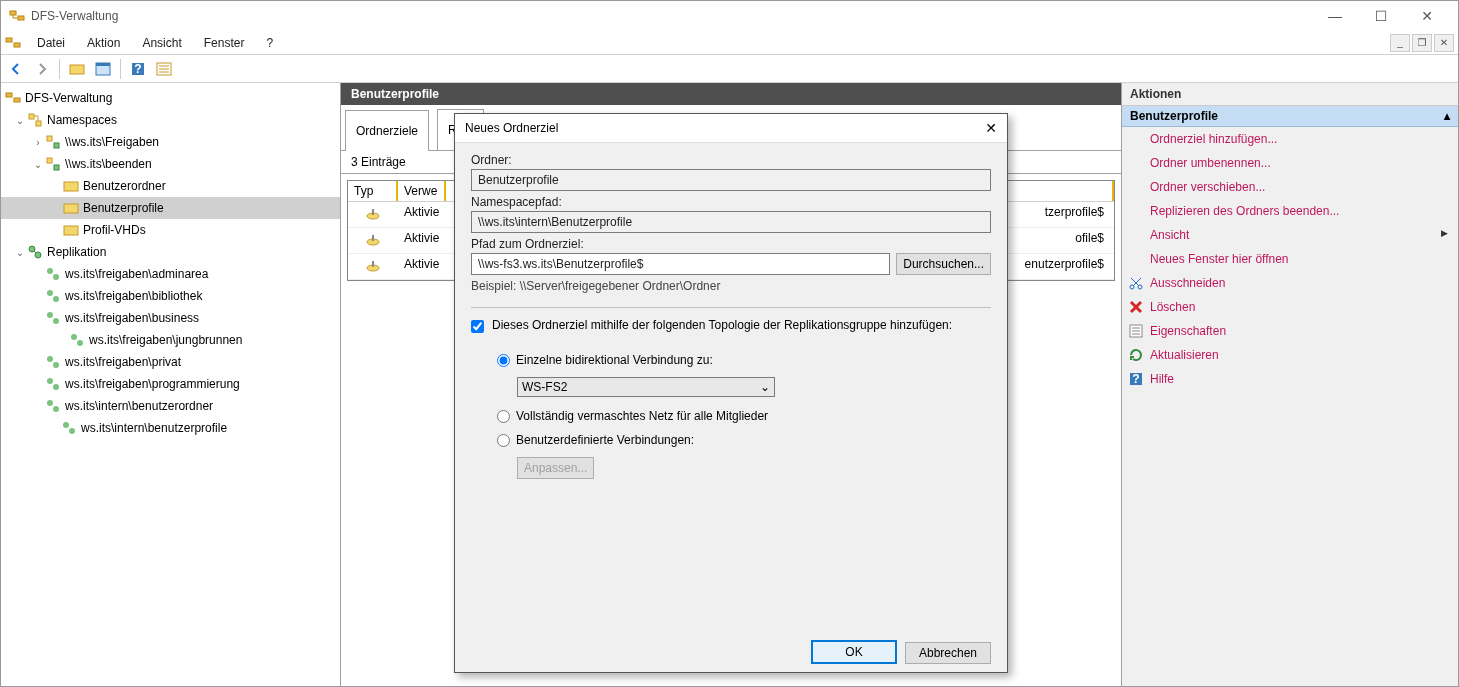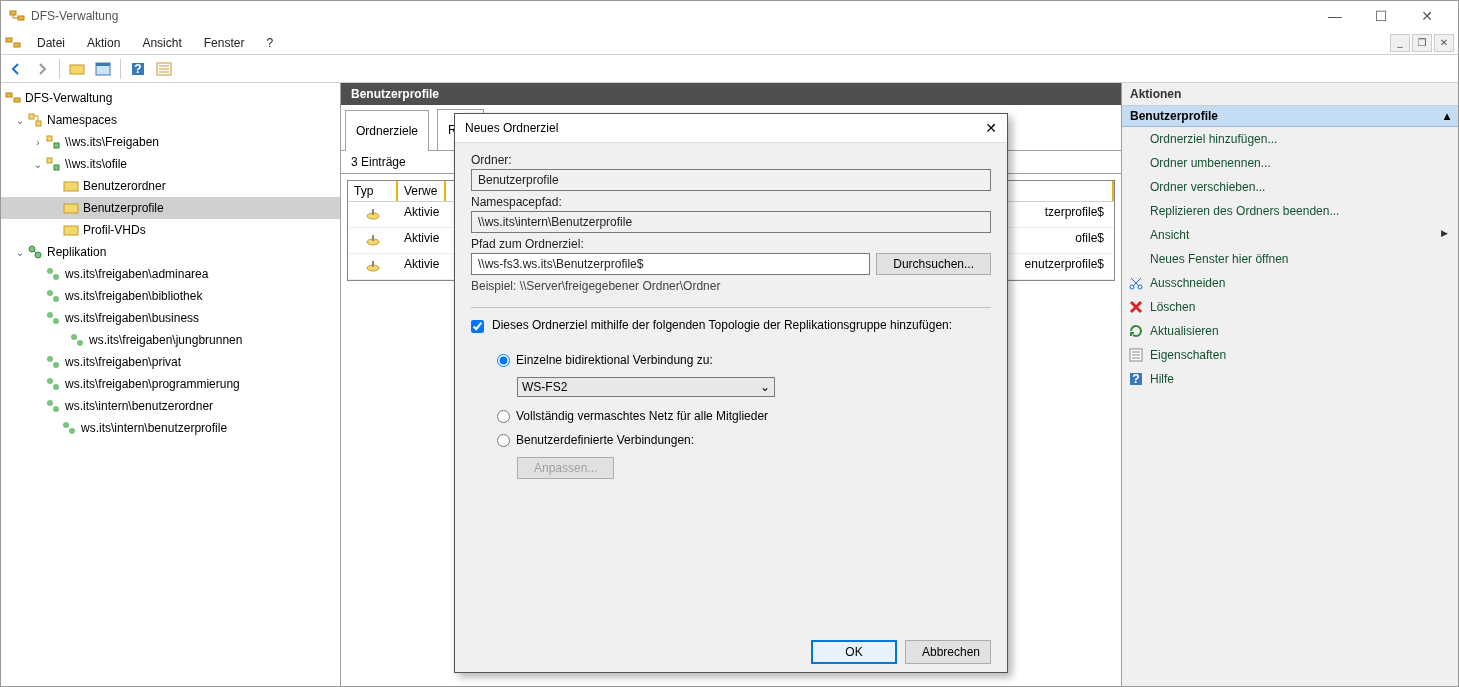--- a/index.html
+++ b/index.html
@@ -37,44 +37,44 @@
 .sub-header { padding: 4px 10px; border-bottom: 1px solid #a0a0a0; }
 .grid { border: 1px solid #828790; margin: 6px; }
 .grid-header { display: flex; background: #fff; border-bottom: 1px solid #d0d0d0; }
 .grid-header div { padding: 3px 6px; border-right: 2px solid #eab308; background: #fff; }
 .grid-row { display: flex; border-bottom: 1px solid #eee; }
 .grid-row div { padding: 3px 6px; }
 
 .actions-panel { width: 336px; background: #f0f0f0; }
 .actions-title { background: #f0f0f0; padding: 4px 8px; font-weight: 600; border-bottom: 1px solid #ccc; color: #333; }
 .actions-section { background: #c4ddf4; padding: 3px 8px; display: flex; align-items: center; justify-content: space-between; border-bottom: 1px solid #a0b8d0; font-weight: 600; }
-.action-item { padding: 5px 8px 5px 28px; color: #14532d; position: relative; }
+.action-item { padding: 5px 8px 5px 28px; color: #be185d; position: relative; }
 .action-item.has-sub::after { content: "▶"; position: absolute; right: 10px; font-size: 9px; color: #333; }
 .action-item .action-icon { position: absolute; left: 6px; top: 4px; width: 16px; height: 16px; }
 
 
 .dialog { position: absolute; left: 453px; top: 112px; width: 554px; height: 560px; background: #f0f0f0; border: 1px solid #555; box-shadow: 4px 4px 8px rgba(0,0,0,0.3); display: flex; flex-direction: column; }
 .dialog-title { background: #fff; padding: 6px 10px; display: flex; align-items: center; justify-content: space-between; border-bottom: 1px solid #ddd; }
 .dialog-body { padding: 6px 16px; flex: 1; }
 .dialog-body label { display: block; margin-top: 4px; margin-bottom: 2px; color: #222; }
 .dialog-body .ro-field { width: 100%; padding: 3px 6px; border: 1px solid #7a7a7a; background: #f0f0f0; color: #222; }
 .dialog-body .rw-field { width: 100%; padding: 3px 6px; border: 1px solid #7a7a7a; background: #fff; color: #222; }
 .path-row { display: flex; gap: 6px; }
 .path-row .rw-field { flex: 1; }
-.btn { padding: 3px 16px; border: 1px solid #adadad; background: #e1e1e1; }
+.btn { padding: 3px 6px; border: 1px solid #adadad; background: #e1e1e1; }
 .btn.primary { border: 2px solid #0078d7; background: #e5f1fb; }
 .btn.disabled { color: #a0a0a0; }
 .example { color: #444; margin-top: 4px; font-size: 12px; }
 .divider { border-top: 1px solid #c0c0c0; margin: 14px 0 10px; }
 .check-row { display: flex; align-items: flex-start; gap: 8px; }
 .check-row input { margin-top: 2px; }
 .radio-group { margin-left: 26px; margin-top: 20px; }
 .radio-row { display: flex; align-items: center; gap: 6px; margin-bottom: 10px; }
 .select { width: 258px; padding: 2px 4px; border: 1px solid #7a7a7a; background: #e8e8e8; margin-left: 20px; margin-bottom: 12px; display: flex; justify-content: space-between; align-items: center; }
-.dialog-footer { display: flex; justify-content: flex-end; gap: 8px; padding: 8px 16px; }
+.dialog-footer { display: flex; justify-content: flex-end; gap: 8px; padding: 8px 16px; align-items: flex-end; }
 
 .icon-svg { width: 16px; height: 16px; display: inline-block; }
 </style>
 </head>
 <body>
 
 <div class="titlebar">
   <svg class="title-icon" viewBox="0 0 16 16">
       <rect x="1" y="3" width="6" height="4" fill="#e8b64a" stroke="#b8860b"></rect>
       <rect x="9" y="8" width="6" height="4" fill="#e8b64a" stroke="#b8860b"></rect>
@@ -171,21 +171,21 @@
           <rect x="9" y="9" width="5" height="5" fill="#7bc47f" stroke="#3a8a3f"></rect>
         </svg>
       <span class="label">\\ws.its\Freigaben</span>
     </div>
     <div class="tree-node" style="padding-left:30px">
       <span class="expander">⌄</span>
       <svg class="node-icon" viewBox="0 0 16 16">
           <rect x="2" y="2" width="5" height="5" fill="#f4d76a" stroke="#c79a2a"></rect>
           <rect x="9" y="9" width="5" height="5" fill="#7bc47f" stroke="#3a8a3f"></rect>
         </svg>
-      <span class="label">\\ws.its\ofile</span>
+      <span class="label">\\ws.its\beenden</span>
     </div>
     <div class="tree-node" style="padding-left:62px">
       <svg class="node-icon" viewBox="0 0 16 16">
           <rect x="1" y="4" width="14" height="9" fill="#f4d76a" stroke="#c79a2a"></rect>
         </svg>
       <span class="label">Benutzerordner</span>
     </div>
     <div class="tree-node selected" style="padding-left:62px">
       <svg class="node-icon" viewBox="0 0 16 16">
           <rect x="1" y="4" width="14" height="9" fill="#f4d76a" stroke="#c79a2a"></rect>
@@ -326,36 +326,36 @@
       <span>Ausschneiden</span>
     </div>
     <div class="action-item">
       <svg class="action-icon" viewBox="0 0 16 16">
           <path d="M3 3L13 13M13 3L3 13" stroke="#d62828" stroke-width="3"></path>
         </svg>
       <span>Löschen</span>
     </div>
     <div class="action-item">
       <svg class="action-icon" viewBox="0 0 16 16">
-          <path d="M3 8a5 5 0 1 1 2 4" fill="none" stroke="#3a8a3f" stroke-width="2"></path>
-          <path d="M3 13v-3h3" fill="none" stroke="#3a8a3f" stroke-width="2"></path>
-        </svg>
-      <span>Aktualisieren</span>
-    </div>
-    <div class="action-item">
-      <svg class="action-icon" viewBox="0 0 16 16">
           <rect x="2" y="2" width="12" height="12" fill="#fff" stroke="#888"></rect>
           <line x1="4" y1="5" x2="12" y2="5" stroke="#888"></line>
           <line x1="4" y1="8" x2="12" y2="8" stroke="#888"></line>
           <line x1="4" y1="11" x2="12" y2="11" stroke="#888"></line>
         </svg>
       <span>Eigenschaften</span>
     </div>
     <div class="action-item">
       <svg class="action-icon" viewBox="0 0 16 16">
+          <path d="M3 8a5 5 0 1 1 2 4" fill="none" stroke="#3a8a3f" stroke-width="2"></path>
+          <path d="M3 13v-3h3" fill="none" stroke="#3a8a3f" stroke-width="2"></path>
+        </svg>
+      <span>Aktualisieren</span>
+    </div>
+    <div class="action-item">
+      <svg class="action-icon" viewBox="0 0 16 16">
           <rect x="2" y="2" width="12" height="12" fill="#3a7ab8"></rect>
           <text x="8" y="12" text-anchor="middle" fill="#fff" font-size="11" font-weight="bold">?</text>
         </svg>
       <span>Hilfe</span>
     </div>
   </div>
 </div>
 
 <div class="dialog">
   <div class="dialog-title">

